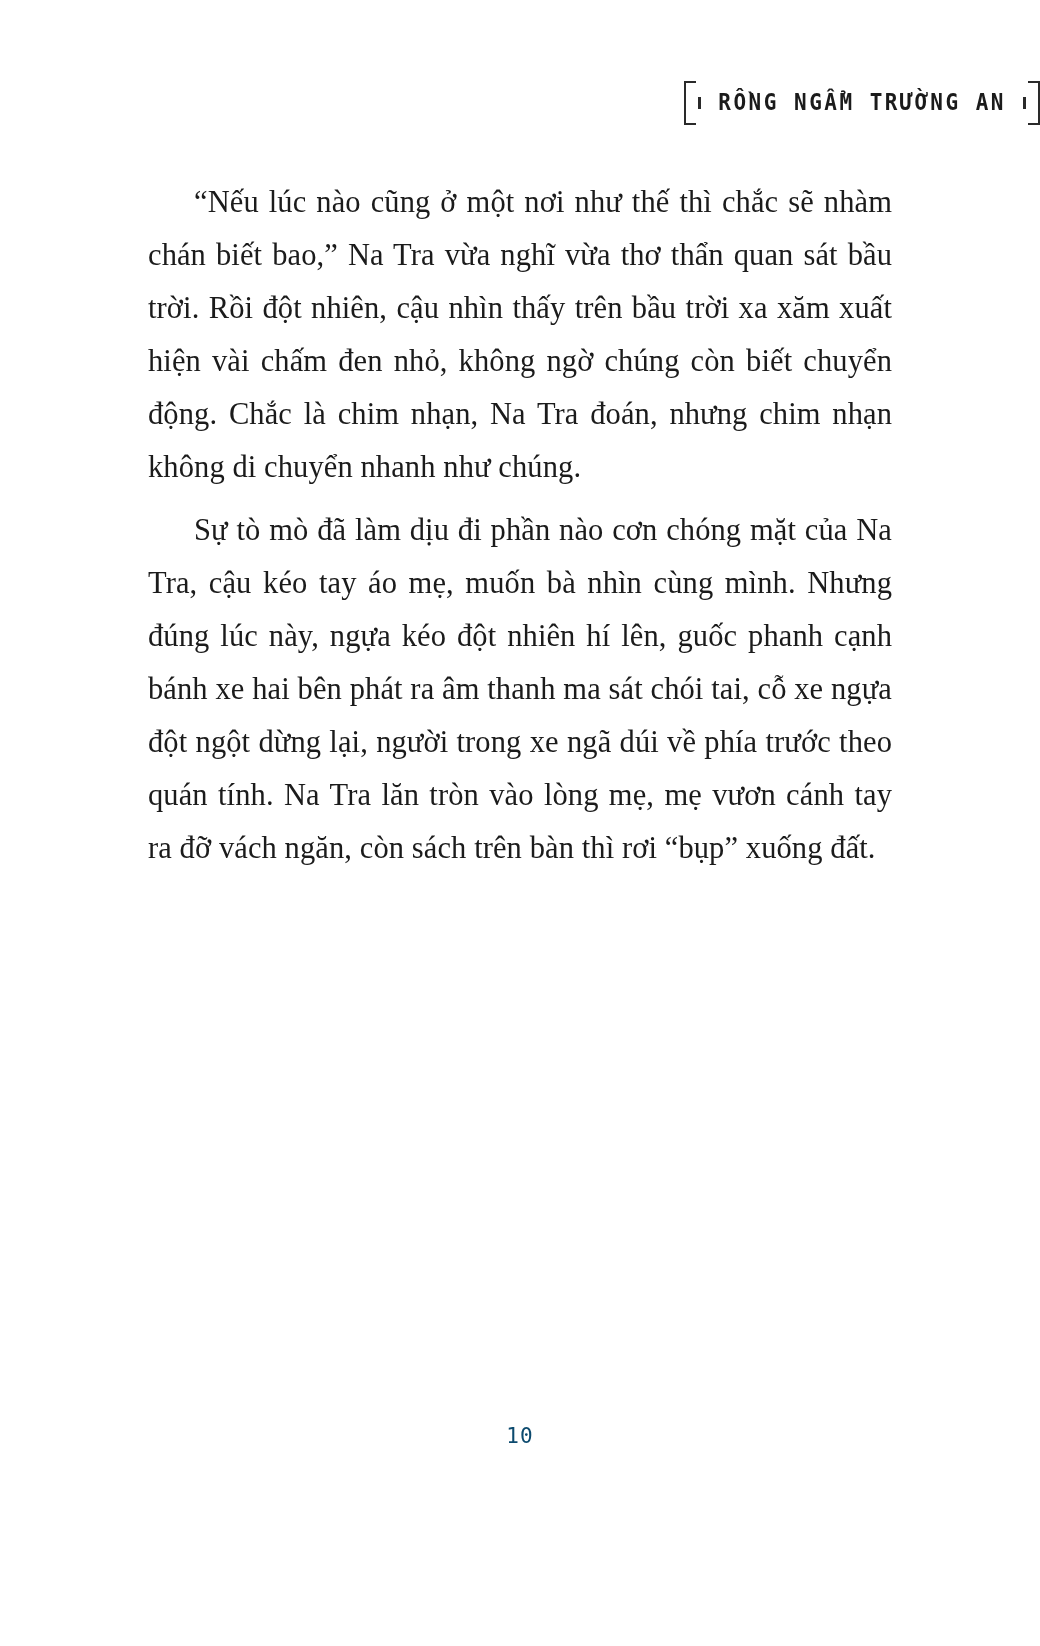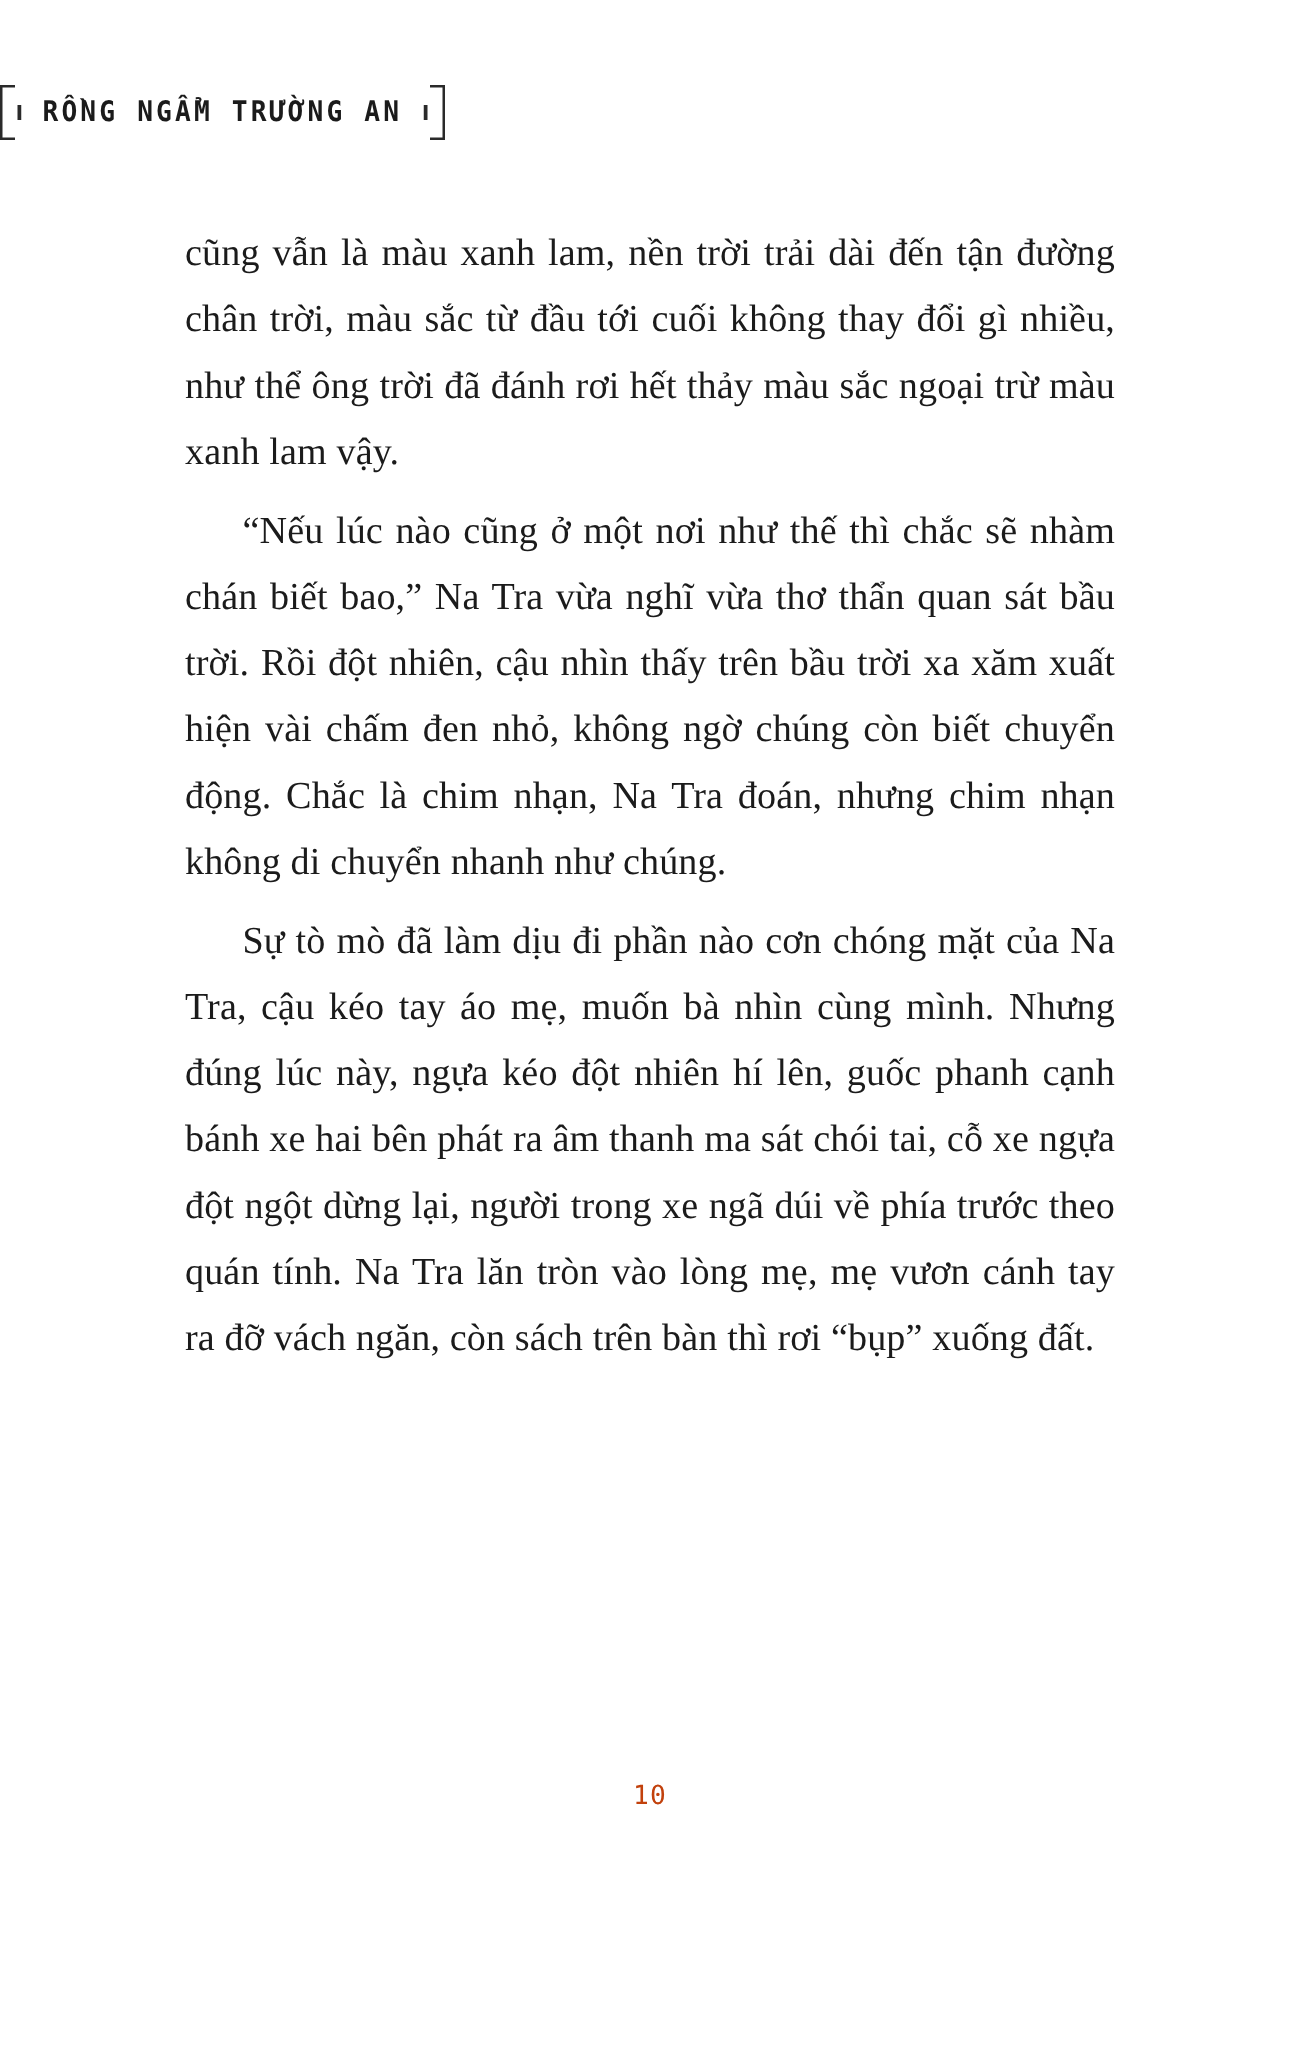--- a/index.html
+++ b/index.html
@@ -19,25 +19,25 @@
   .page {
     width: 1040px;
     height: 1646px;
     position: relative;
     box-sizing: border-box;
   }
 
   
   .header {
     position: absolute;
-    top: 68px;
+    top: 81px;
     left: 0;
-    width: 848px;
+    width: 1040px;
     display: flex;
-    justify-content: flex-start;
+    justify-content: flex-end;
     align-items: center;
   }
   .header-frame {
     position: relative;
     padding: 9px 34px 11px 34px;
     display: flex;
     align-items: center;
     justify-content: center;
   }
   .header-frame::before,
@@ -103,37 +103,36 @@
   
   .folio {
     position: absolute;
     left: 0;
     top: 1424px;
     width: 1040px;
     text-align: center;
     font-family: "DejaVu Sans Mono", monospace;
     font-size: 21px;
     letter-spacing: 1px;
-    color: #c2410c;
+    color: #0c4a6e;
   }
 </style>
 </head>
 <body>
 
 <div class="page">
 
   <div class="header">
     <div class="header-frame">
       <span class="tick left"></span>
       <span class="tick right"></span>
       <span class="header-title">RỒNG NGẨM TRƯỜNG AN</span>
     </div>
   </div>
 
   <div class="content">
-    <p>cũng vẫn là màu xanh lam, nền trời trải dài đến tận đường chân trời, màu sắc từ đầu tới cuối không thay đổi gì nhiều, như thể ông trời đã đánh rơi hết thảy màu sắc ngoại trừ màu xanh lam vậy.</p>
     <p class="indent">“Nếu lúc nào cũng ở một nơi như thế thì chắc sẽ nhàm chán biết bao,” Na Tra vừa nghĩ vừa thơ thẩn quan sát bầu trời. Rồi đột nhiên, cậu nhìn thấy trên bầu trời xa xăm xuất hiện vài chấm đen nhỏ, không ngờ chúng còn biết chuyển động. Chắc là chim nhạn, Na Tra đoán, nhưng chim nhạn không di chuyển nhanh như chúng.</p>
     <p class="indent">Sự tò mò đã làm dịu đi phần nào cơn chóng mặt của Na Tra, cậu kéo tay áo mẹ, muốn bà nhìn cùng mình. Nhưng đúng lúc này, ngựa kéo đột nhiên hí lên, guốc phanh cạnh bánh xe hai bên phát ra âm thanh ma sát chói tai, cỗ xe ngựa đột ngột dừng lại, người trong xe ngã dúi về phía trước theo quán tính. Na Tra lăn tròn vào lòng mẹ, mẹ vươn cánh tay ra đỡ vách ngăn, còn sách trên bàn thì rơi “bụp” xuống đất.</p>
   </div>
 
   <div class="folio">10</div>
 
 </div>
 
 </body></html>

